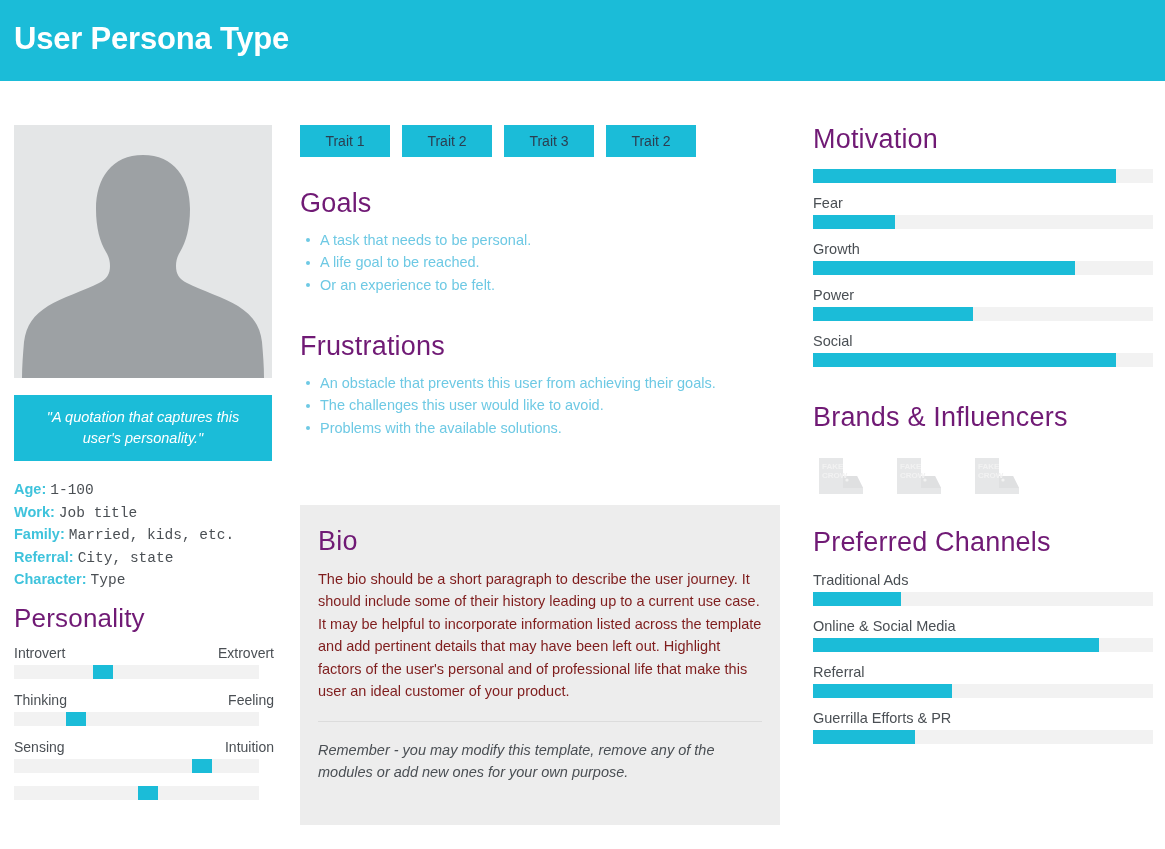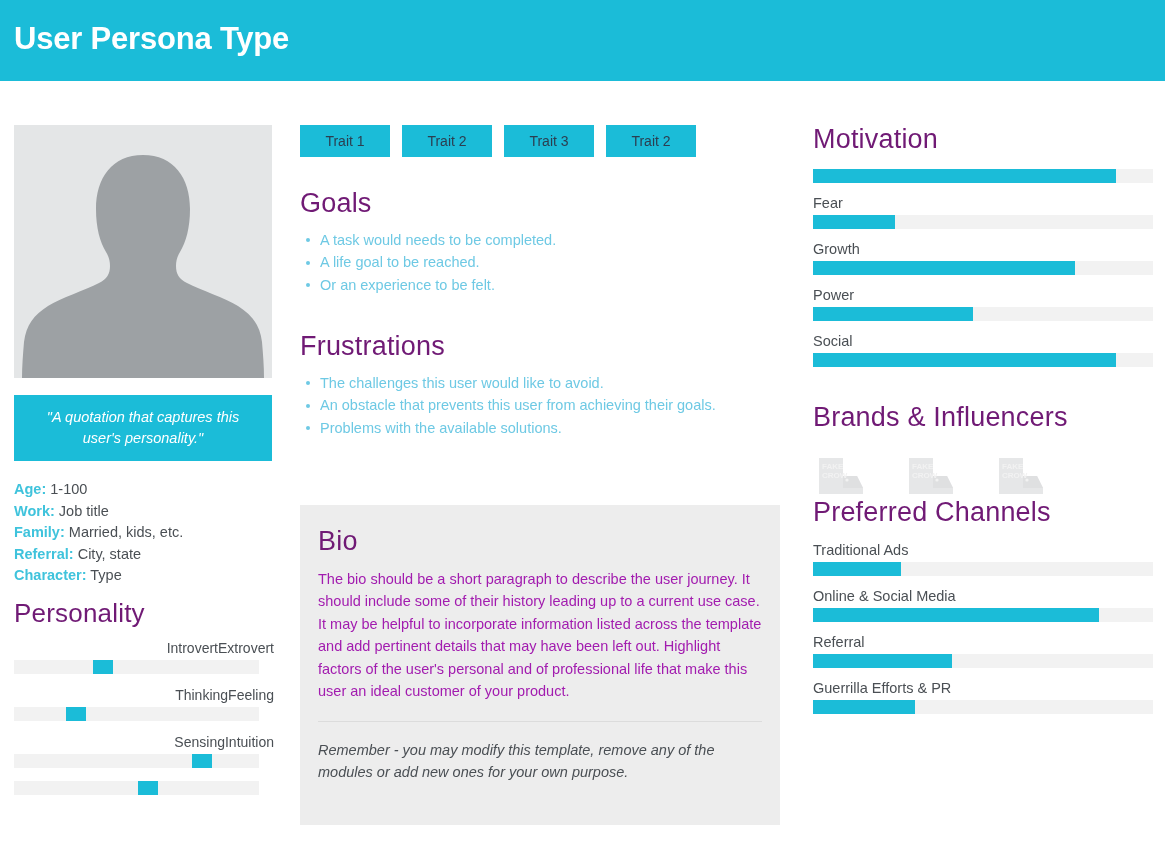--- a/index.html
+++ b/index.html
@@ -41,34 +41,34 @@
     background: #1BBCD8; color: #ffffff;
     display: flex; align-items: center; justify-content: center;
     text-align: center; font-style: italic; font-size: 14.5px;
     line-height: 1.45; padding: 0 14px;
   }
 
   
   .demo { margin-top: 18px; font-size: 14.5px; line-height: 21.5px; }
   .demo-row { white-space: nowrap; }
   .demo-label { color: #3FC3DC; font-weight: bold; }
-  .demo-value { color: #4A4F54; }
+  .demo-value { color: #4A4F54; font-family: Liberation Mono, monospace; }
 
   
   .heading {
     font-size: 27px; color: #701a75; font-weight: 300;
     letter-spacing: 0.2px; line-height: 1.1;
   }
   .heading-sm { font-size: 26px; }
 
   
   .personality { margin-top: 12px; }
   .slider-group { margin-top: 13px; }
   .slider-labels {
-    display: flex; justify-content: flex-end;
+    display: flex; justify-content: space-between;
     font-size: 14px; color: #4A4F54; margin-bottom: 4px;
   }
   .slider-track {
     position: relative; width: 245px; height: 14px; background: #F2F2F2;
   }
   .slider-handle {
     position: absolute; top: 0; width: 20px; height: 14px; background: #1BBCD8;
   }
 
   
@@ -90,38 +90,38 @@
     content: ""; position: absolute; left: 6px; top: 9.5px;
     width: 4px; height: 4px; border-radius: 50%; background: #6EC9E4;
   }
 
   
   .bio-panel {
     position: absolute; left: 300px; top: 505px;
     width: 480px; height: 320px; background: #EDEDED; padding: 22px 18px 8px 18px;
   }
   .bio-text {
-    margin-top: 11px; font-size: 14.5px; line-height: 22.5px; color: #a21caf;
+    margin-top: 11px; font-size: 14.5px; line-height: 22.5px; color: #7f1d1d;
   }
   .bio-divider {
     margin-top: 18px; height: 1px; background: #DCDCDC;
   }
   .bio-note {
     margin-top: 17px; font-size: 14.5px; line-height: 22.5px;
     color: #4A4F54; font-style: italic;
   }
 
   
   .bar-group { margin-top: 12px; }
   .bar-label { font-size: 14.5px; color: #4A4F54; margin-bottom: 4px; }
   .bar-track { width: 340px; height: 14px; background: #F2F2F2; }
   .bar-fill { height: 14px; background: #1BBCD8; }
 
   
-  .brands-row { margin-top: 22px; display: flex; gap: 32px; }
+  .brands-row { margin-top: 22px; display: flex; gap: 20px; }
   .brand-logo { width: 58px; height: 44px; }
 </style>
 </head>
 <body>
 
 <div class="page">
 
   <div class="header">
     <div class="header-title">User Persona Type</div>
   </div>
@@ -207,31 +207,31 @@
     <div class="traits">
       <div class="trait">Trait 1</div>
       <div class="trait">Trait 2</div>
       <div class="trait">Trait 3</div>
       <div class="trait">Trait 2</div>
     </div>
 
     <div class="block">
       <div class="heading">Goals</div>
       <ul class="bullet-list">
-        <li>A task would needs to be completed.</li>
+        <li>A task that needs to be personal.</li>
         <li>A life goal to be reached.</li>
         <li>Or an experience to be felt.</li>
       </ul>
     </div>
 
     <div class="block" style="margin-top:36px;">
       <div class="heading">Frustrations</div>
       <ul class="bullet-list">
+        <li>An obstacle that prevents this user from achieving their goals.</li>
         <li>The challenges this user would like to avoid.</li>
-        <li>An obstacle that prevents this user from achieving their goals.</li>
         <li>Problems with the available solutions.</li>
       </ul>
     </div>
   </div>
 
   <div class="bio-panel">
     <div class="heading">Bio</div>
     <div class="bio-text">The bio should be a short paragraph to describe the user journey. It should include some of their history leading up to a current use case. It may be helpful to incorporate information listed across the template and add pertinent details that may have been left out. Highlight factors of the user's personal and of professional life that make this user an ideal customer of your product.</div>
     <div class="bio-divider"></div>
     <div class="bio-note">Remember - you may modify this template, remove any of the modules or add new ones for your own purpose.</div>
@@ -294,21 +294,21 @@
         <svg class="brand-logo" viewBox="0 0 58 44">
           <path fill="#E6E7E8" d="M6 4 L30 4 L30 22 L44 22 L50 34 L50 40 L6 40 Z"></path>
           <path fill="#DFE0E1" d="M30 22 L44 22 L50 34 L30 34 Z"></path>
           <circle cx="34" cy="26" r="1.6" fill="#F2F2F2"></circle>
           <text x="9" y="15" font-family="'Liberation Sans', sans-serif" font-size="8" font-weight="bold" fill="#F2F2F2">FAKE</text>
           <text x="9" y="24" font-family="'Liberation Sans', sans-serif" font-size="8" font-weight="bold" fill="#F2F2F2">CROW</text>
         </svg>
       </div>
     </div>
 
-    <div style="">
+    <div style="margin-top:30px;">
       <div class="heading">Preferred Channels</div>
       <div style="margin-top:14px;">
         <div class="bar-group">
           <div class="bar-label">Traditional Ads</div>
           <div class="bar-track">
             <div class="bar-fill" style="width: 26%;"></div>
           </div>
         </div>
         <div class="bar-group">
           <div class="bar-label">Online &amp; Social Media</div>

